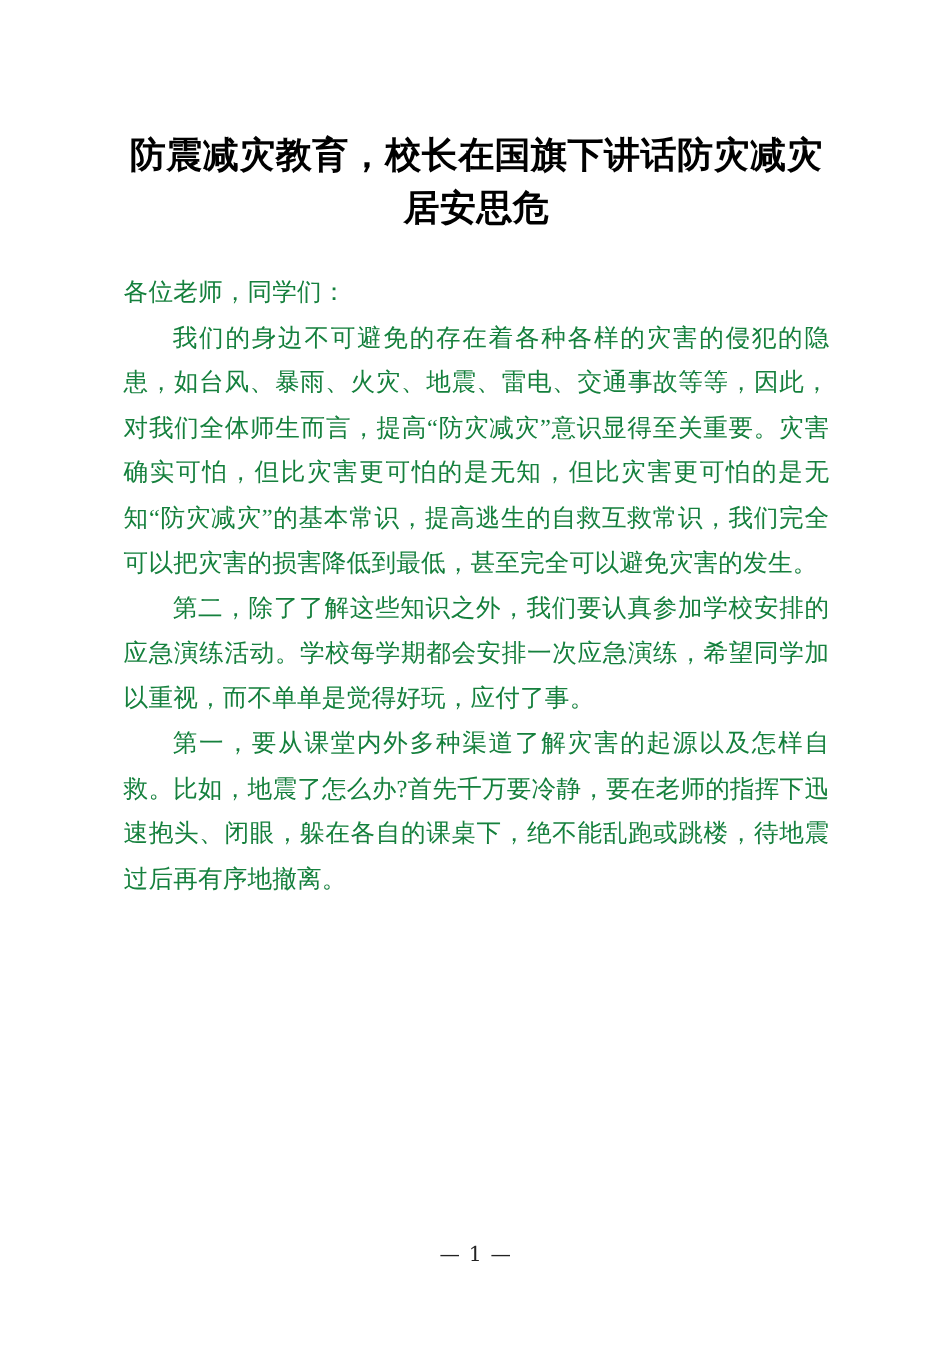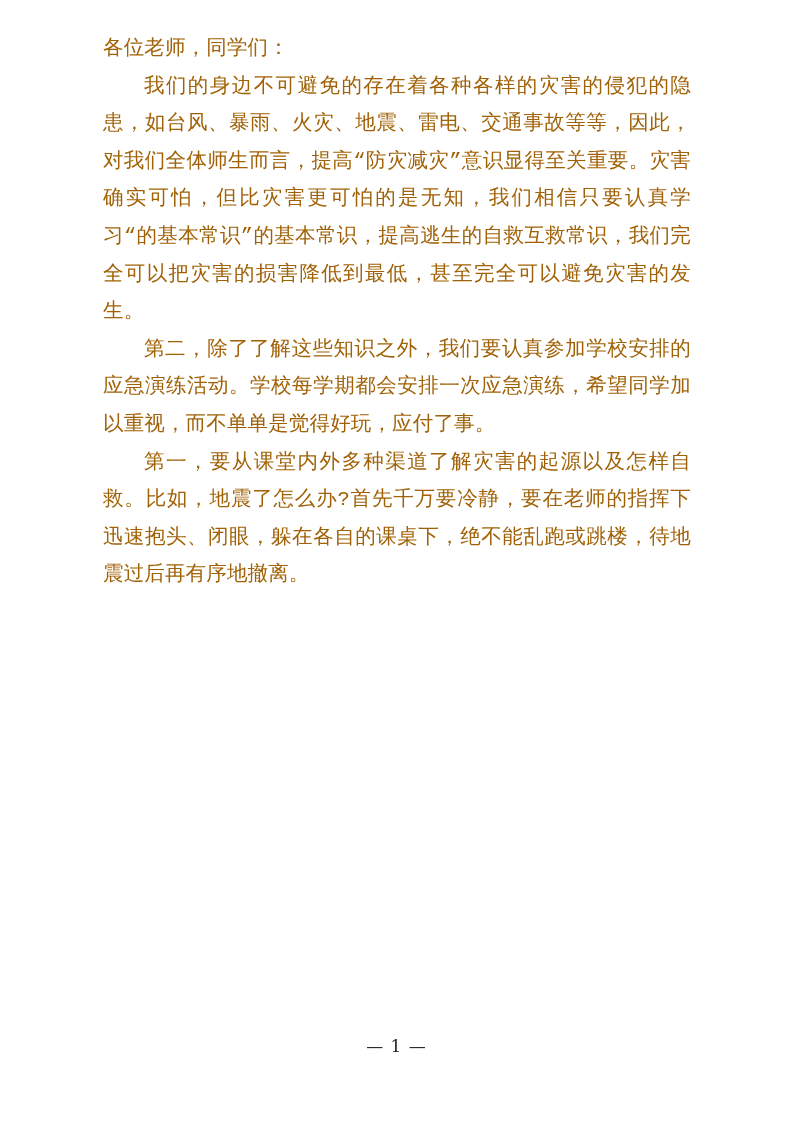--- a/index.html
+++ b/index.html
@@ -34,28 +34,28 @@
     line-height: 44px;
     text-align: center;
     letter-spacing: 0.4px;
     color: #000000;
   }
   .body-block {
     margin-top: 30px;
   }
   p.para {
     margin: 0;
-    font-family: Liberation Mono, monospace;
+    font-family: Liberation Serif, serif;
     font-size: 20.5px;
     line-height: 37.6px;
     text-align: justify;
     text-justify: inter-character;
     text-align-last: left;
     letter-spacing: 0.15px;
-    color: #a16207;
+    color: #15803d;
     word-break: break-all;
   }
   p.para.indent {
     text-indent: 41px;
   }
   .page-footer {
     position: absolute;
     left: 0;
     top: 1036px;
     width: 793px;
@@ -65,24 +65,25 @@
     color: #222222;
     letter-spacing: 1px;
   }
 </style>
 </head>
 <body>
 
 <div class="page">
   <div class="page-inner">
 
+    <h1 class="doc-title">防震减灾教育，校长在国旗下讲话防灾减灾居安思危</h1>
 
     <div class="body-block">
       <p class="para">各位老师，同学们：</p>
-      <p class="para indent">我们的身边不可避免的存在着各种各样的灾害的侵犯的隐患，如台风、暴雨、火灾、地震、雷电、交通事故等等，因此，对我们全体师生而言，提高“防灾减灾”意识显得至关重要。灾害确实可怕，但比灾害更可怕的是无知，我们相信只要认真学习“的基本常识”的基本常识，提高逃生的自救互救常识，我们完全可以把灾害的损害降低到最低，甚至完全可以避免灾害的发生。</p>
+      <p class="para indent">我们的身边不可避免的存在着各种各样的灾害的侵犯的隐患，如台风、暴雨、火灾、地震、雷电、交通事故等等，因此，对我们全体师生而言，提高“防灾减灾”意识显得至关重要。灾害确实可怕，但比灾害更可怕的是无知，但比灾害更可怕的是无知“防灾减灾”的基本常识，提高逃生的自救互救常识，我们完全可以把灾害的损害降低到最低，甚至完全可以避免灾害的发生。</p>
       <p class="para indent">第二，除了了解这些知识之外，我们要认真参加学校安排的应急演练活动。学校每学期都会安排一次应急演练，希望同学加以重视，而不单单是觉得好玩，应付了事。</p>
       <p class="para indent">第一，要从课堂内外多种渠道了解灾害的起源以及怎样自救。比如，地震了怎么办?首先千万要冷静，要在老师的指挥下迅速抱头、闭眼，躲在各自的课桌下，绝不能乱跑或跳楼，待地震过后再有序地撤离。</p>
     </div>
 
   </div>
 
   <div class="page-footer">— 1 —</div>
 </div>
 
 </body></html>

